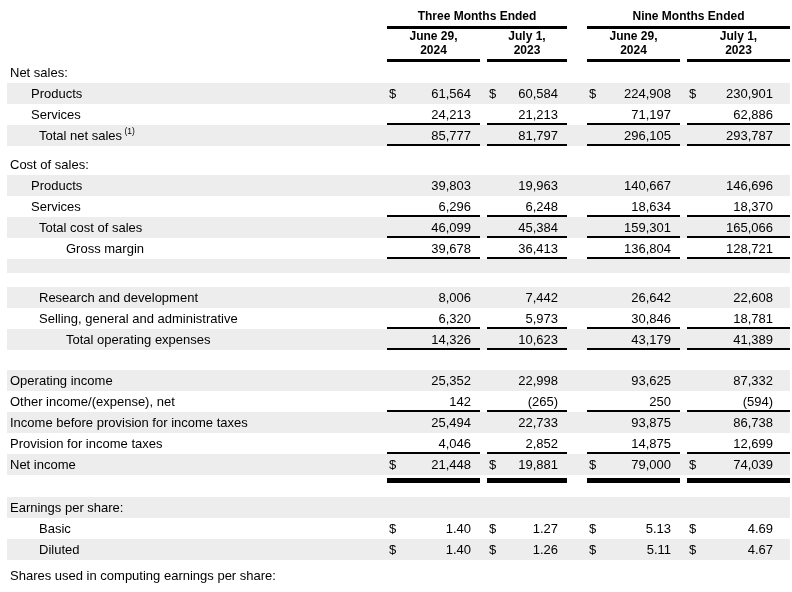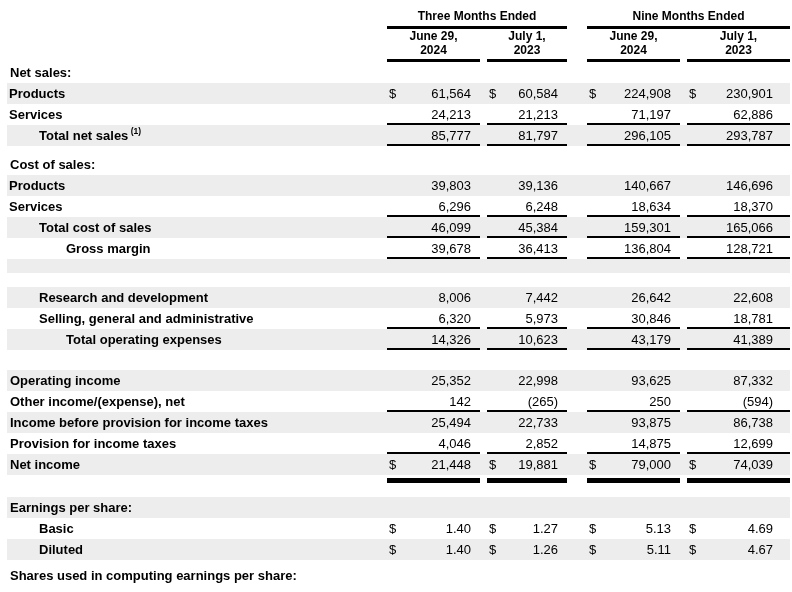--- a/index.html
+++ b/index.html
@@ -12,23 +12,23 @@
   
   thead th{font-weight:bold;font-size:12px;text-align:center;vertical-align:bottom;}
   tr.grp-row{height:21px;}
   tr.date-row{height:31px;}
   th.grp{box-shadow:inset 0 -3px 0 #000;padding-bottom:6px;}
   th.col{box-shadow:inset 0 -3px 0 #000;line-height:14px;padding-bottom:5px;}
   
   tbody tr{height:21px;}
   tbody td{font-size:13px;line-height:21px;vertical-align:middle;}
   tr.shaded{background:var(--shade,#ededed);}
-  td.lbl{text-align:left;font-weight:bold;}
+  td.lbl{text-align:left;}
   td.i0{padding-left:10px;}
-  td.i1{padding-left:9px;}
+  td.i1{padding-left:31px;}
   td.i2{padding-left:39px;}
   td.i3{padding-left:66px;}
   td.d{text-align:left;padding-left:2px;}
   td.v{text-align:right;padding-right:9px;}
   td.v4{padding-right:17px;}
   td.ru{box-shadow:inset 0 -2px 0 #000;}
   sup{font-size:8.5px;position:relative;top:-1px;line-height:0;}
   .bar{height:5px;background:#000;margin-top:2px;}
   tr.clip td{vertical-align:top;line-height:13px;padding-top:1px;}
   .gutter{position:absolute;left:0;top:0;width:7px;height:592px;background:#fff;z-index:5;pointer-events:none;}
@@ -143,21 +143,21 @@
           <td colspan="1"></td>
           <td class="d" colspan="1"></td>
           <td class="v v4" colspan="1"></td>
         </tr>
         <tr class="shaded">
           <td class="lbl i1" colspan="1">Products</td>
           <td class="d" colspan="1"></td>
           <td class="v" colspan="1">39,803</td>
           <td colspan="1"></td>
           <td class="d" colspan="1"></td>
-          <td class="v" colspan="1">39,136</td>
+          <td class="v" colspan="1">19,963</td>
           <td colspan="1"></td>
           <td class="d" colspan="1"></td>
           <td class="v" colspan="1">140,667</td>
           <td colspan="1"></td>
           <td class="d" colspan="1"></td>
           <td class="v v4" colspan="1">146,696</td>
         </tr>
         <tr>
           <td class="lbl i1" colspan="1">Services</td>
           <td class="d ru" colspan="1"></td>

